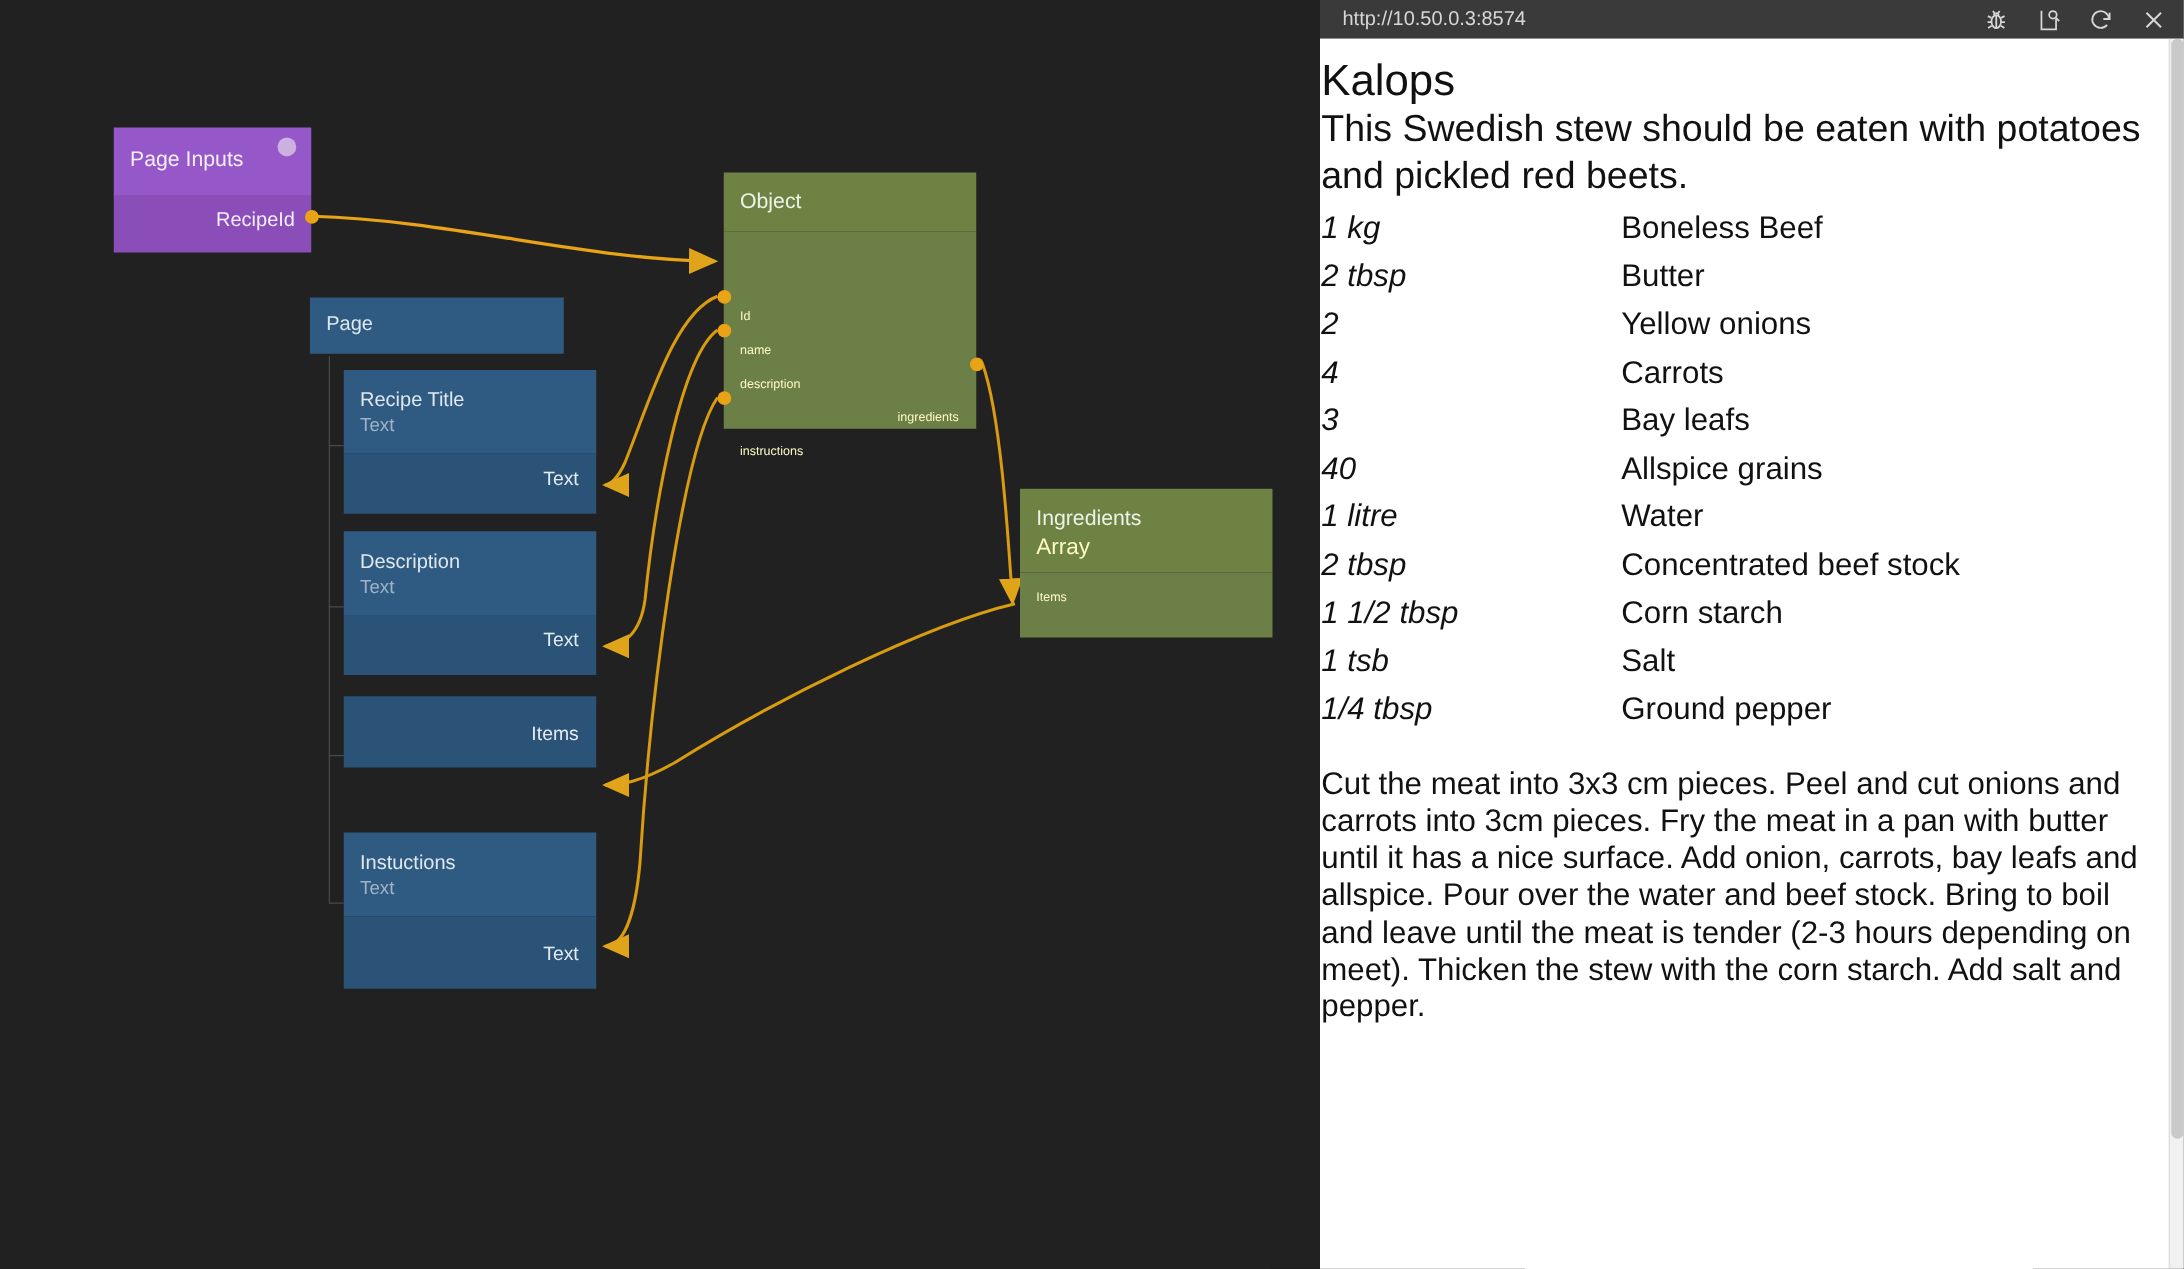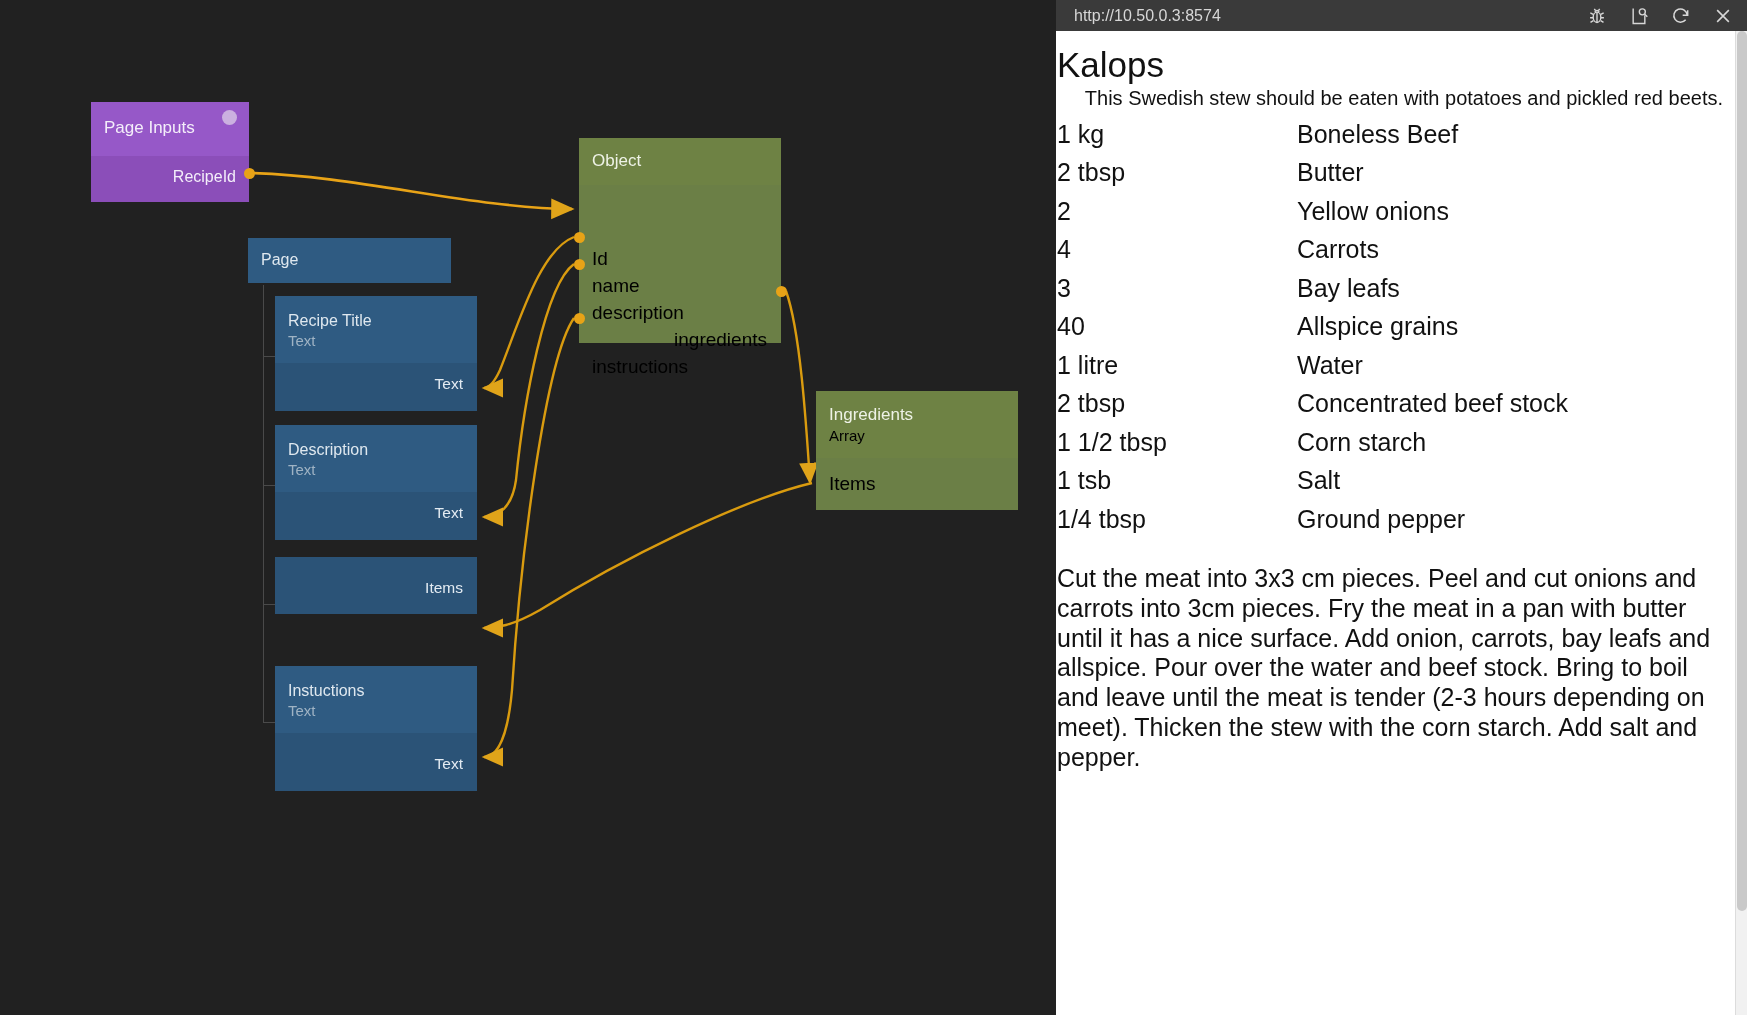--- a/index.html
+++ b/index.html
@@ -47,23 +47,23 @@
   .nb-head .title { font-size: 16px; color: #dfe8ef; }
   .nb-head .sub { font-size: 15px; color: #9fb3c4; }
   .nb-body { background: #2b5377; position: relative; }
   .nb-body .portlabel {
     position: absolute; right: 14px; font-size: 15.5px; color: #e3ebf2;
   }
 
   
   .ng-head { background: #6e8244; }
   .ng-head .title { font-size: 17px; color: #eef2e6; }
-  .ng-head .sub { font-size: 15px; color: #000000; }
+  .ng-head .sub { font-size: 18px; color: #fef9c3; }
   .ng-body { background: #6b7f46; position: relative; }
-  .ng-row { position: absolute; font-size: 19px; color: #000000; }
+  .ng-row { position: absolute; font-size: 10px; color: #fef9c3; }
 
   .tree-line { position: absolute; background: #4a4a4a; }
 
   .port-dot {
     position: absolute; width: 11px; height: 11px; border-radius: 50%;
     background: #e8a317;
   }
 
   
   #browser {
@@ -94,28 +94,28 @@
   #scroll-thumb {
     position: absolute; top: 0; left: 1px;
     width: 10px; height: 880px; background: #c9c9c9; border-radius: 5px;
   }
 
   h1.recipe-title {
     font-size: 35px; font-weight: normal; color: #111;
     line-height: 1.12; margin-bottom: 2px;
   }
   p.recipe-desc {
-    font-size: 20px; color: #111; line-height: 1.22; text-align: right;
+    font-size: 30px; color: #111; line-height: 1.22;
   }
   table.ing { width: 100%; border-collapse: collapse; }
   table.ing td {
     font-size: 25px; color: #111; line-height: 1.22;
     padding: 0; vertical-align: top;
   }
-  table.ing td.qty { width: 240px; padding-top: 8px; }
+  table.ing td.qty { width: 240px; padding-top: 8px; font-style: italic; }
   table.ing td.nm  { padding-top: 8px; }
   p.recipe-instr {
     font-size: 25px; color: #111; line-height: 1.19; margin-top: 30px;
   }
 </style>
 </head>
 <body>
 
 <div id="root">
 

